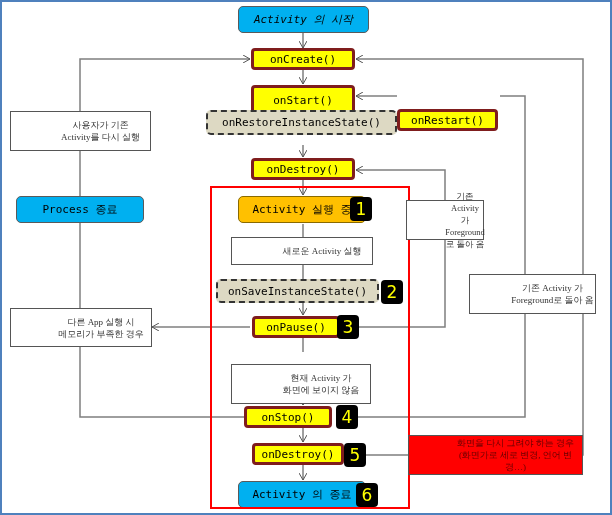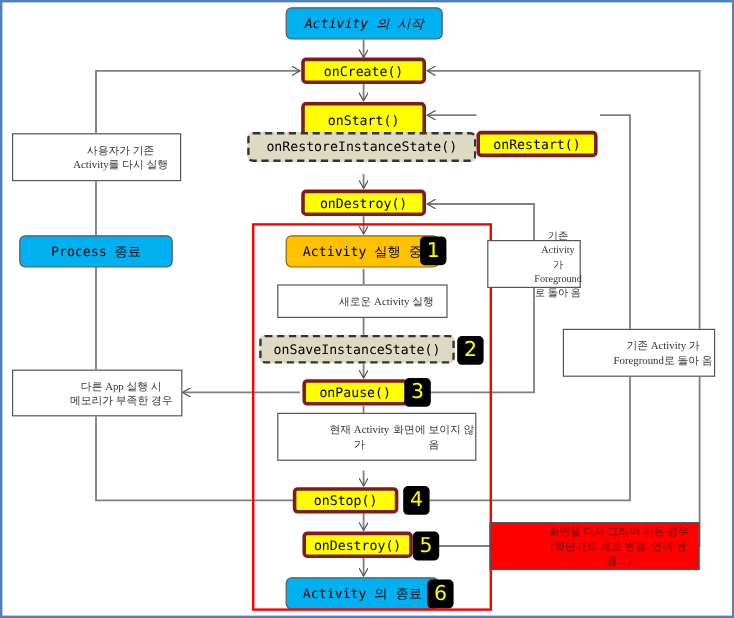--- a/index.html
+++ b/index.html
@@ -72,21 +72,21 @@
 <div class="badge" style="left:350px;top:197px;">1</div>
 
 <div class="node note sans" style="left:231px;top:237px;width:142px;height:28px;">새로운 Activity 실행</div>
 
 <div class="node beige mono" style="left:216px;top:279px;width:163px;height:24px;">onSaveInstanceState()</div>
 <div class="badge" style="left:381px;top:280px;">2</div>
 
 <div class="node yellow mono" style="left:252px;top:316px;width:88px;height:22px;">onPause()</div>
 <div class="badge" style="left:337px;top:315px;">3</div>
 
-<div class="node note sans" style="left:231px;top:344px;width:166px;height:40px;">
+<div class="node note sans" style="left:231px;top:364px;width:140px;height:40px;flex-direction:column;">
   <span>현재 Activity 가</span>
   <span>화면에 보이지 않음</span>
 </div>
 
 <div class="node yellow mono" style="left:244px;top:406px;width:88px;height:22px;">onStop()</div>
 <div class="badge" style="left:336px;top:405px;">4</div>
 
 <div class="node yellow mono" style="left:252px;top:443px;width:92px;height:22px;">onDestroy()</div>
 <div class="badge" style="left:344px;top:443px;">5</div>
 

